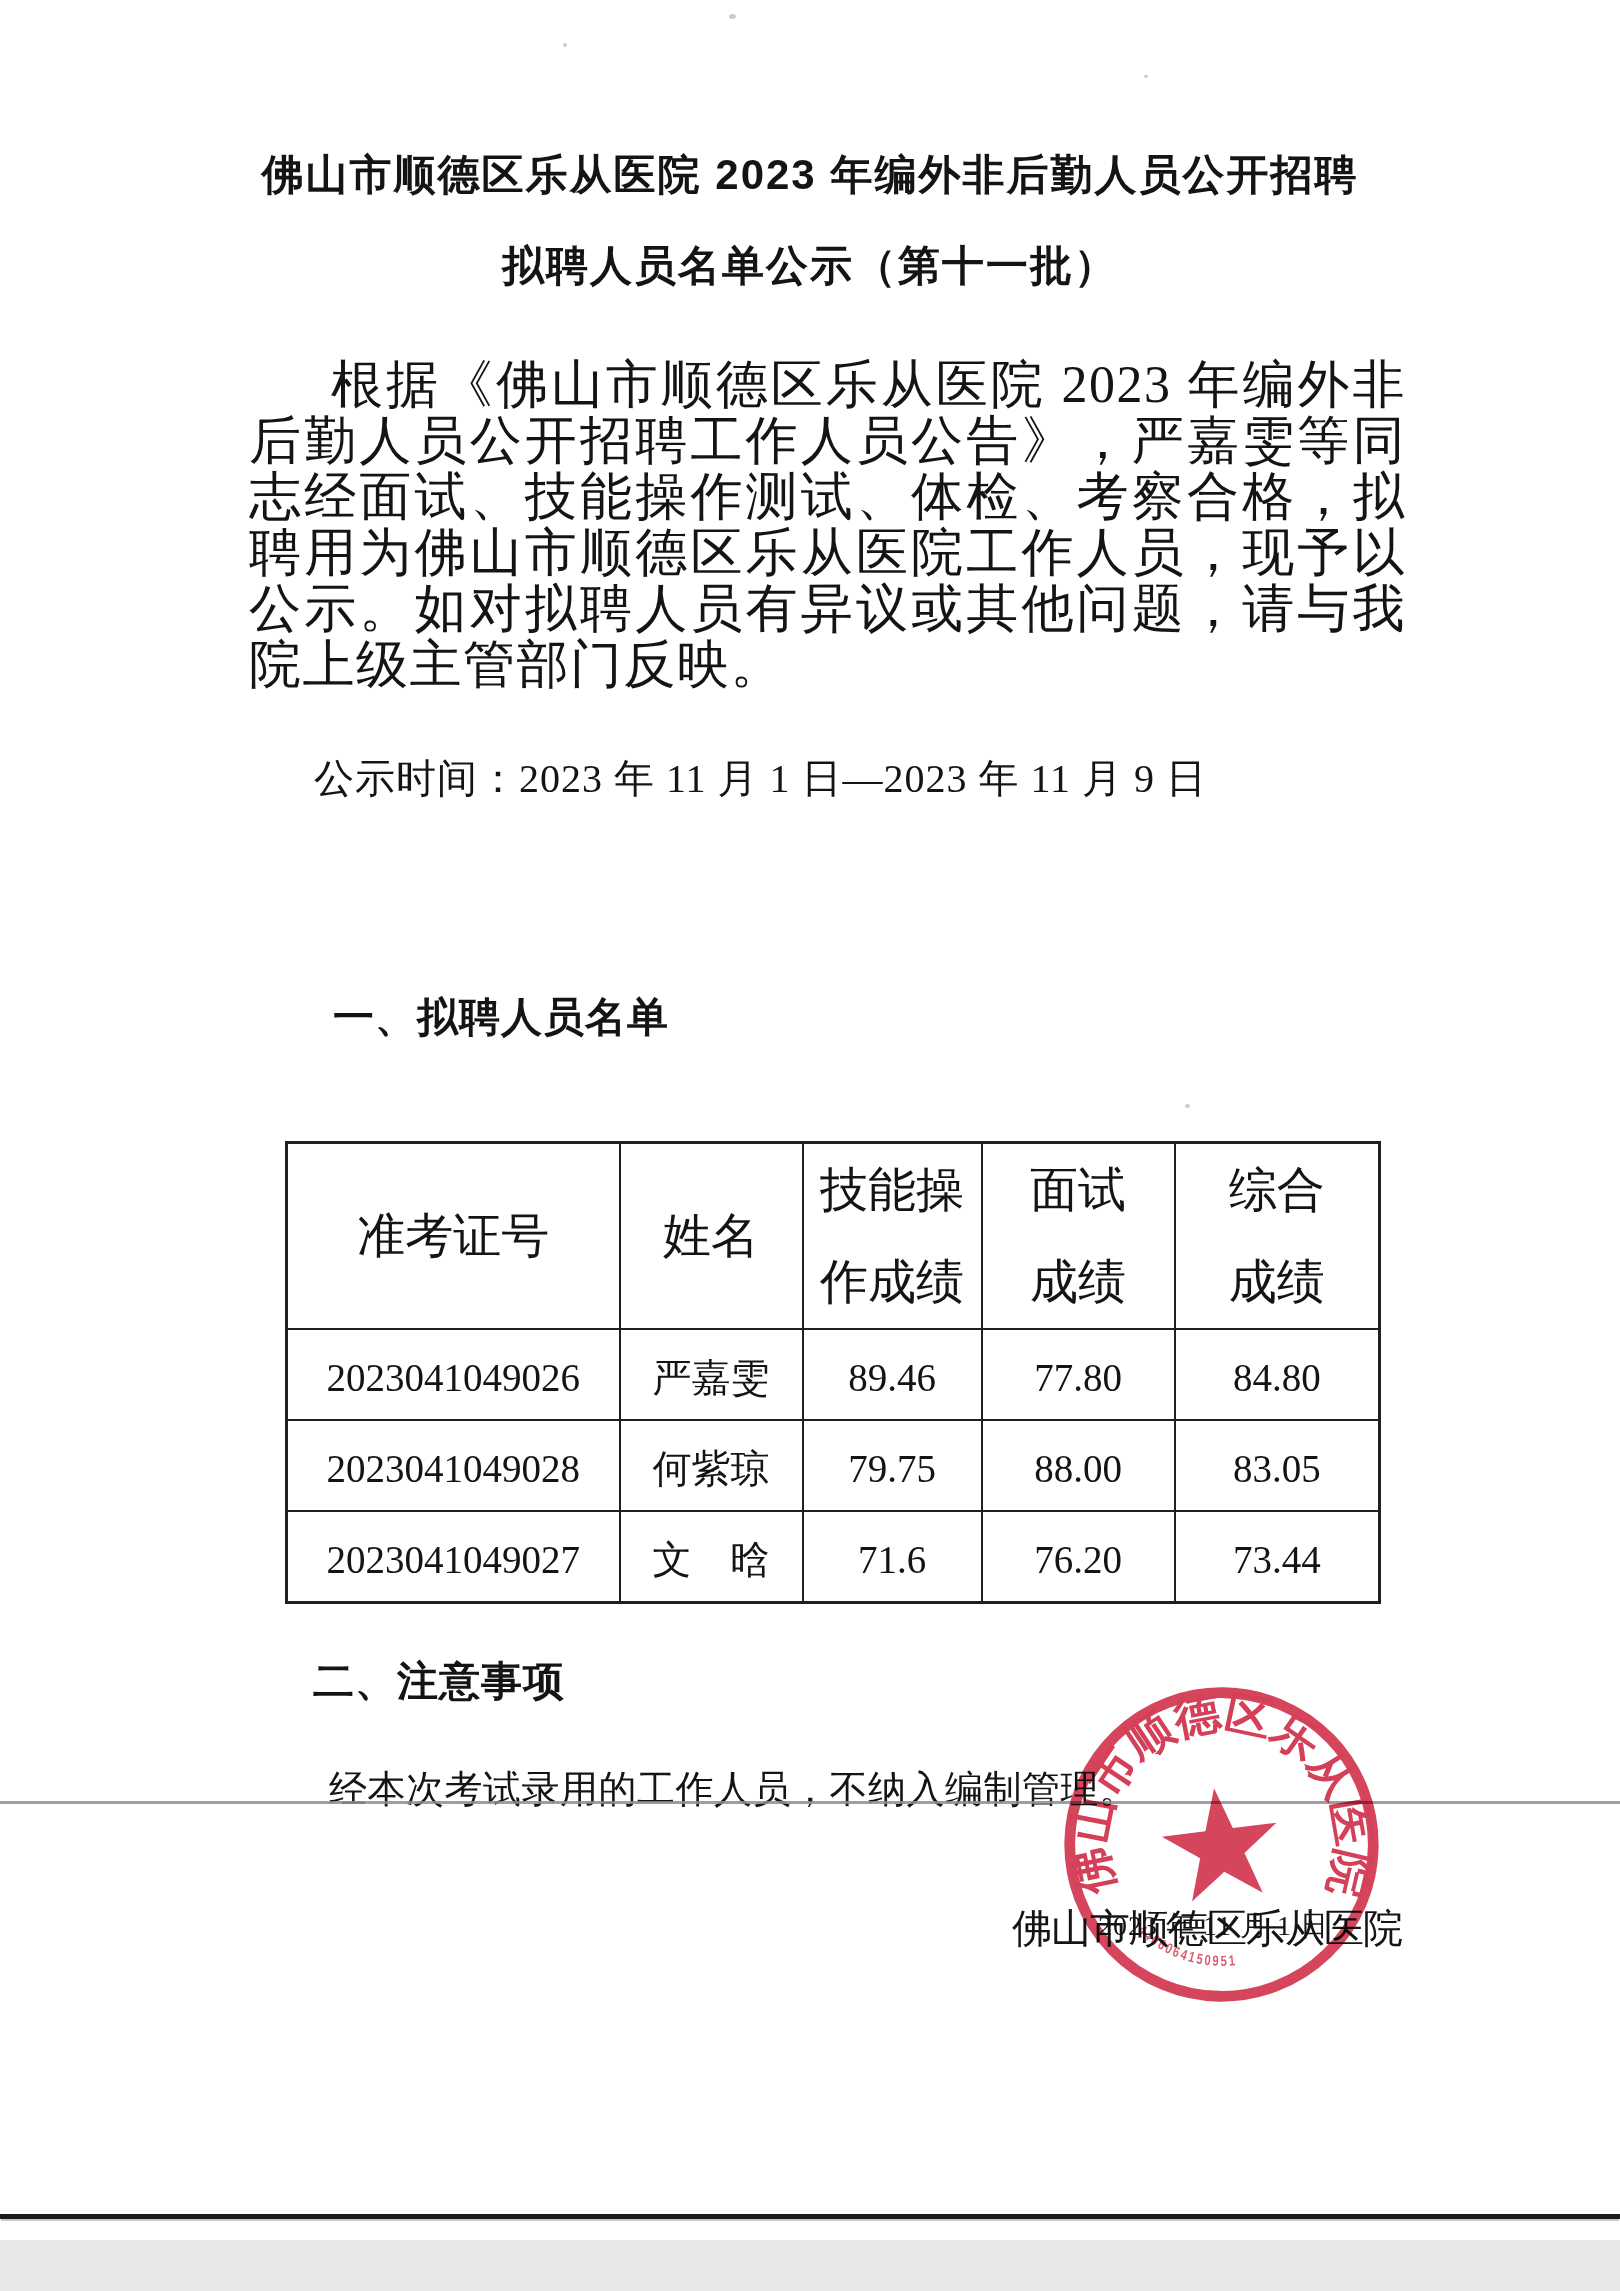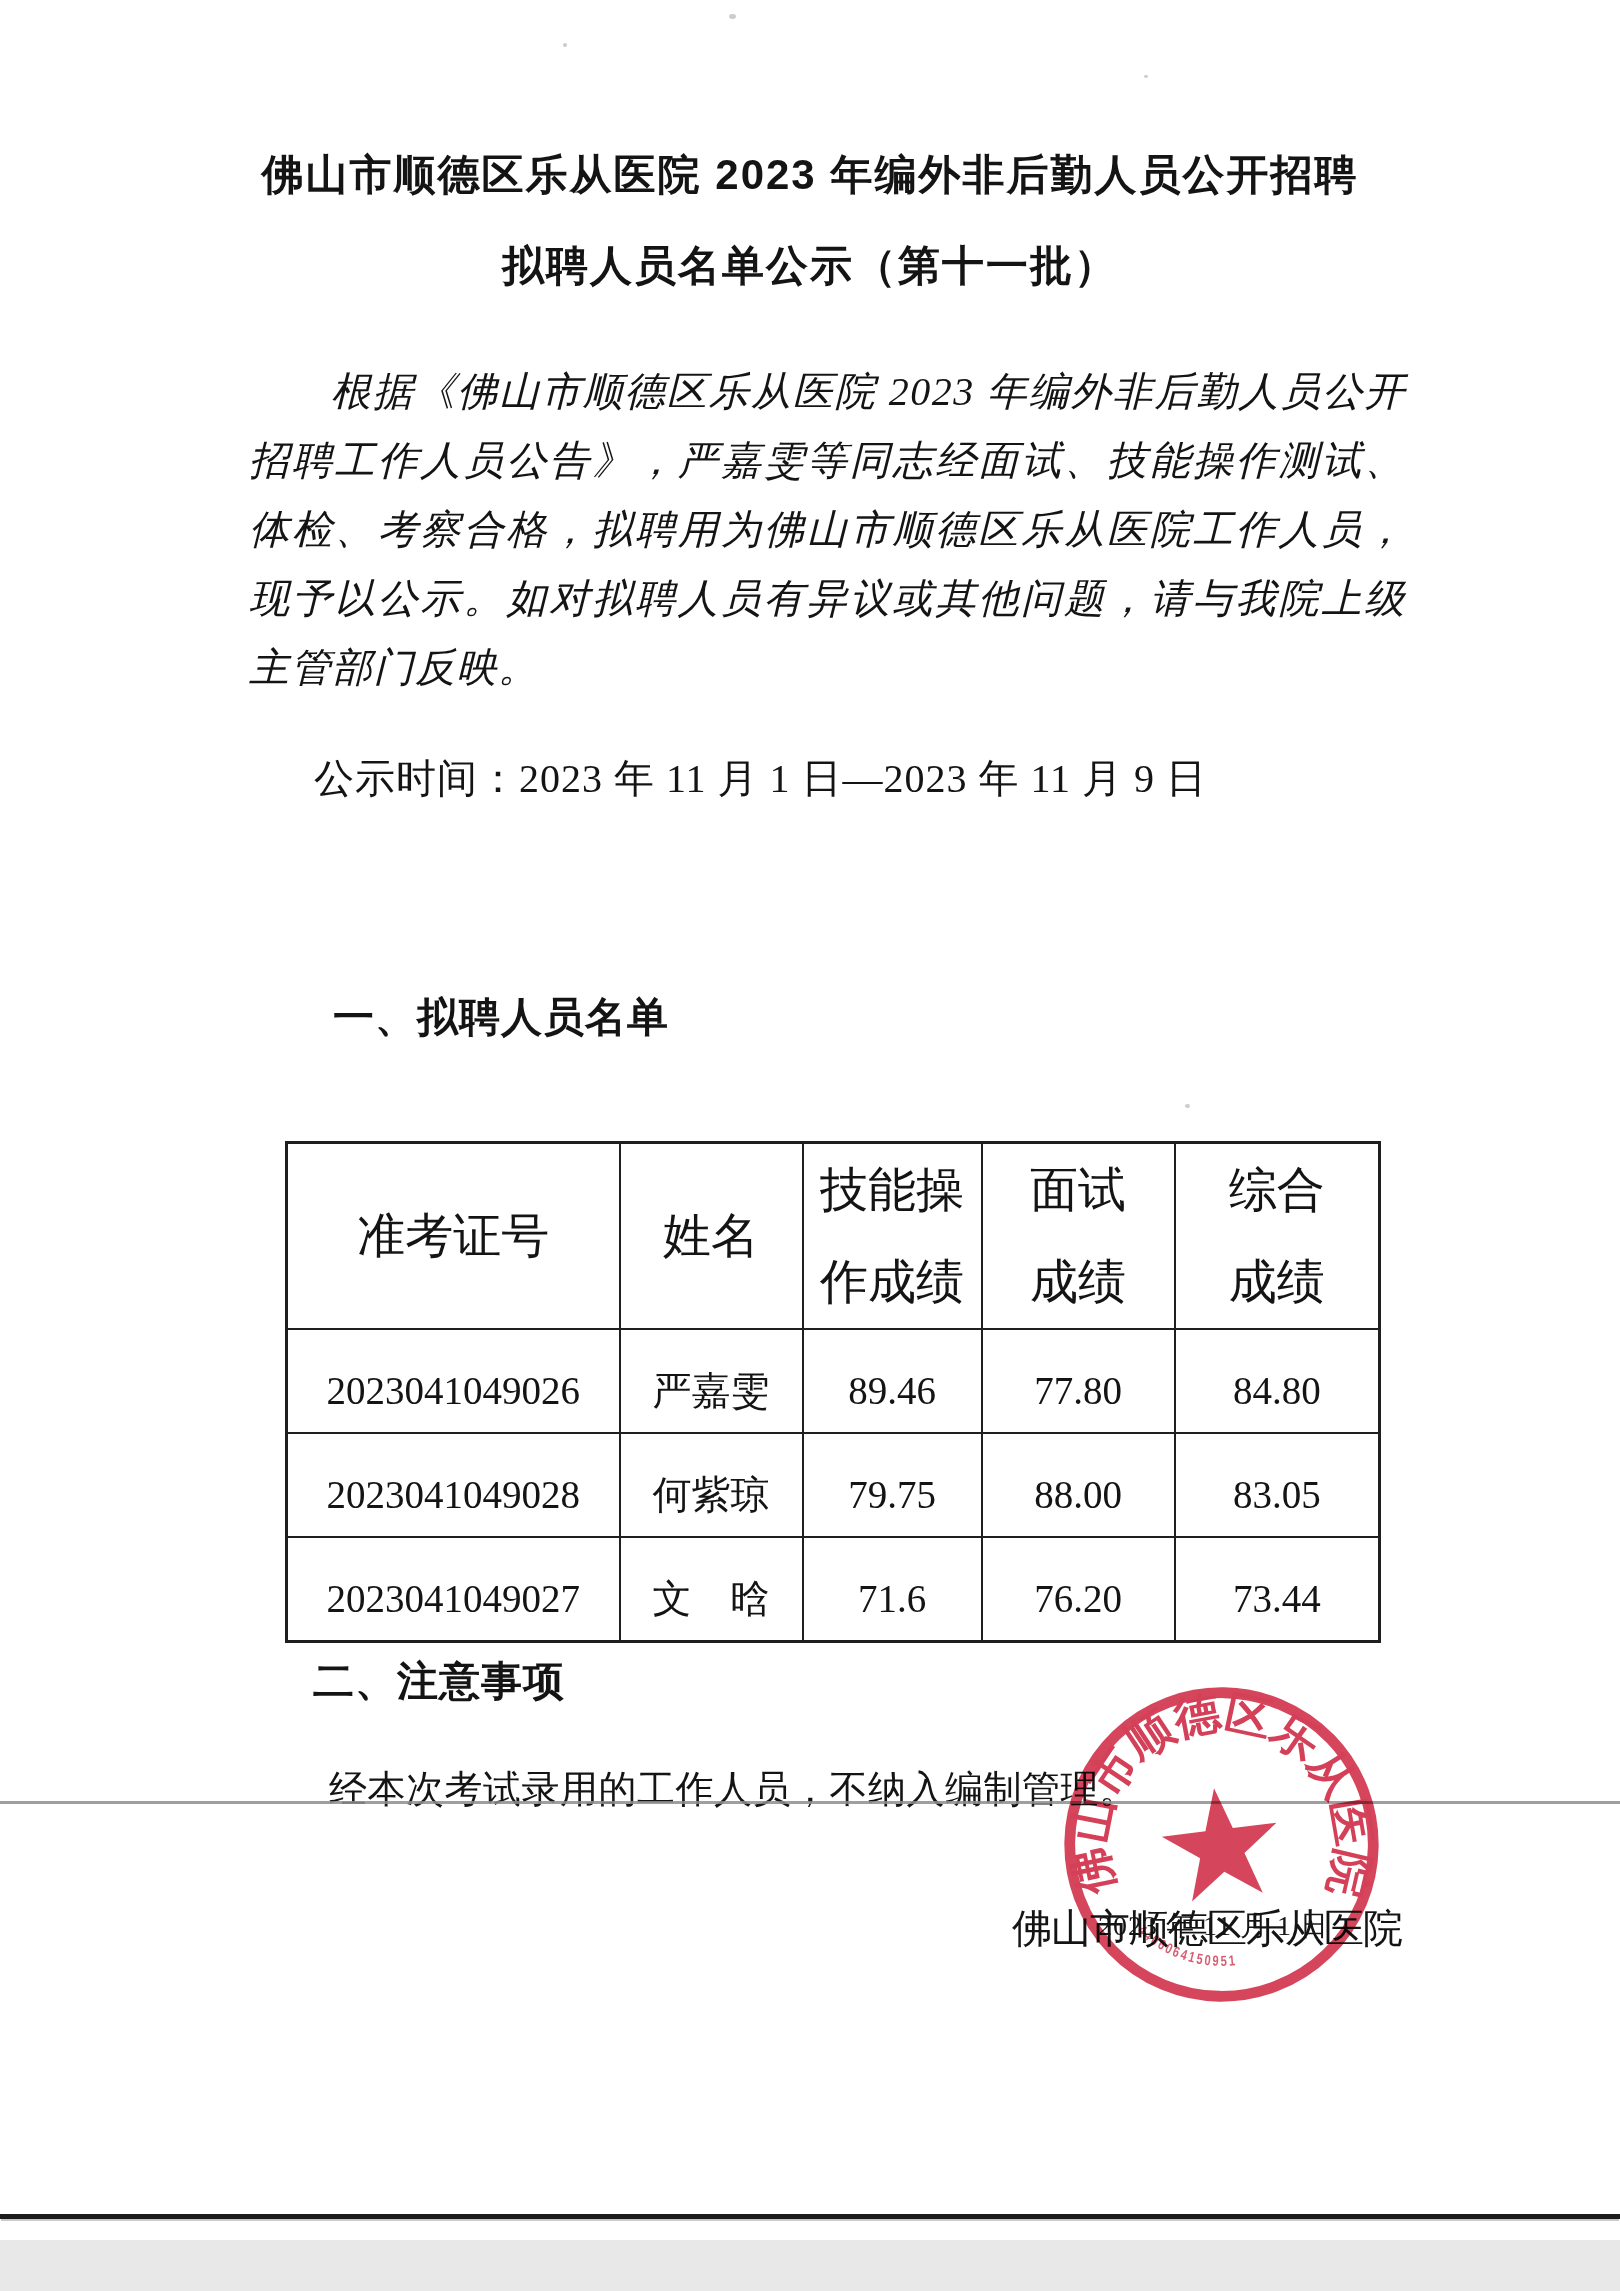--- a/index.html
+++ b/index.html
@@ -15,22 +15,22 @@
   
   .title{
     position:absolute;left:0;width:1620px;text-align:center;
     font-family:"Liberation Sans", sans-serif;
     font-weight:bold;font-size:42px;letter-spacing:2px;white-space:nowrap;
   }
   .title1{top:147px;}
   .title2{top:238px;}
   .para{
     position:absolute;left:249px;top:357px;width:1157px;
-    font-size:40px;line-height:69px;letter-spacing:1.5px;
-    text-indent:82px;text-align:justify;text-justify:inter-ideograph;font-style:italic;
+    font-size:52px;line-height:56px;letter-spacing:1.5px;
+    text-indent:82px;text-align:justify;text-justify:inter-ideograph;
   }
   .infoline{
     position:absolute;left:314px;white-space:nowrap;
     font-size:40px;letter-spacing:1px;
   }
   .pubtime{top:751px;}
   .phone{top:866px;}
   .h-sec{
     position:absolute;white-space:nowrap;
     font-family:"Liberation Sans", sans-serif;
@@ -56,21 +56,21 @@
     position:absolute;left:285px;top:1141px;
     width:1094px;border-collapse:collapse;table-layout:fixed;
     font-size:39px;color:#141414;
   }
   table.score td{
     border:2.9px solid #1f1f1f;text-align:center;vertical-align:middle;
     padding:0;overflow:hidden;
   }
   table.score{border:3.9px solid #1f1f1f;}
   tr.hdr td{height:172px;line-height:92px;font-size:48px;}
-  tr.data td{height:83px;padding-top:19px;}
+  tr.data td{height:83px;padding-top:6px;}
   
   .stamp{
     position:absolute;left:1057px;top:1680px;width:329px;height:329px;
     mix-blend-mode:multiply;opacity:0.93;z-index:5;
     transform:rotate(1deg);
   }
   
   .scanline-thin{
     position:absolute;left:0;top:1801px;width:1620px;height:2.9px;
     background:#8e8e8e;opacity:0.85;z-index:1;

